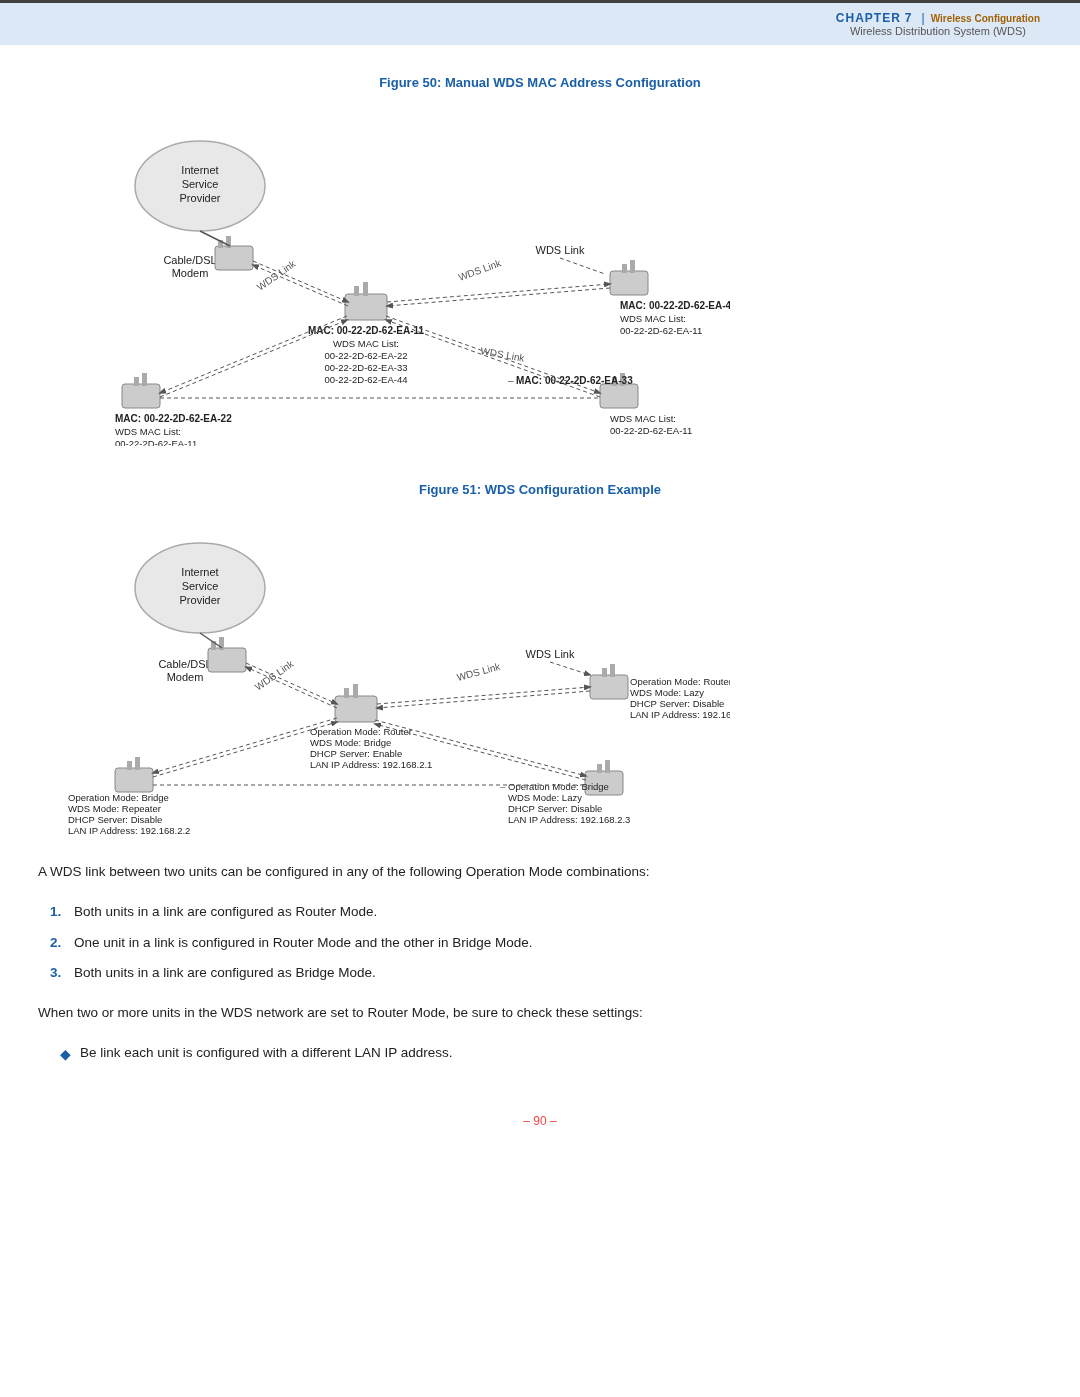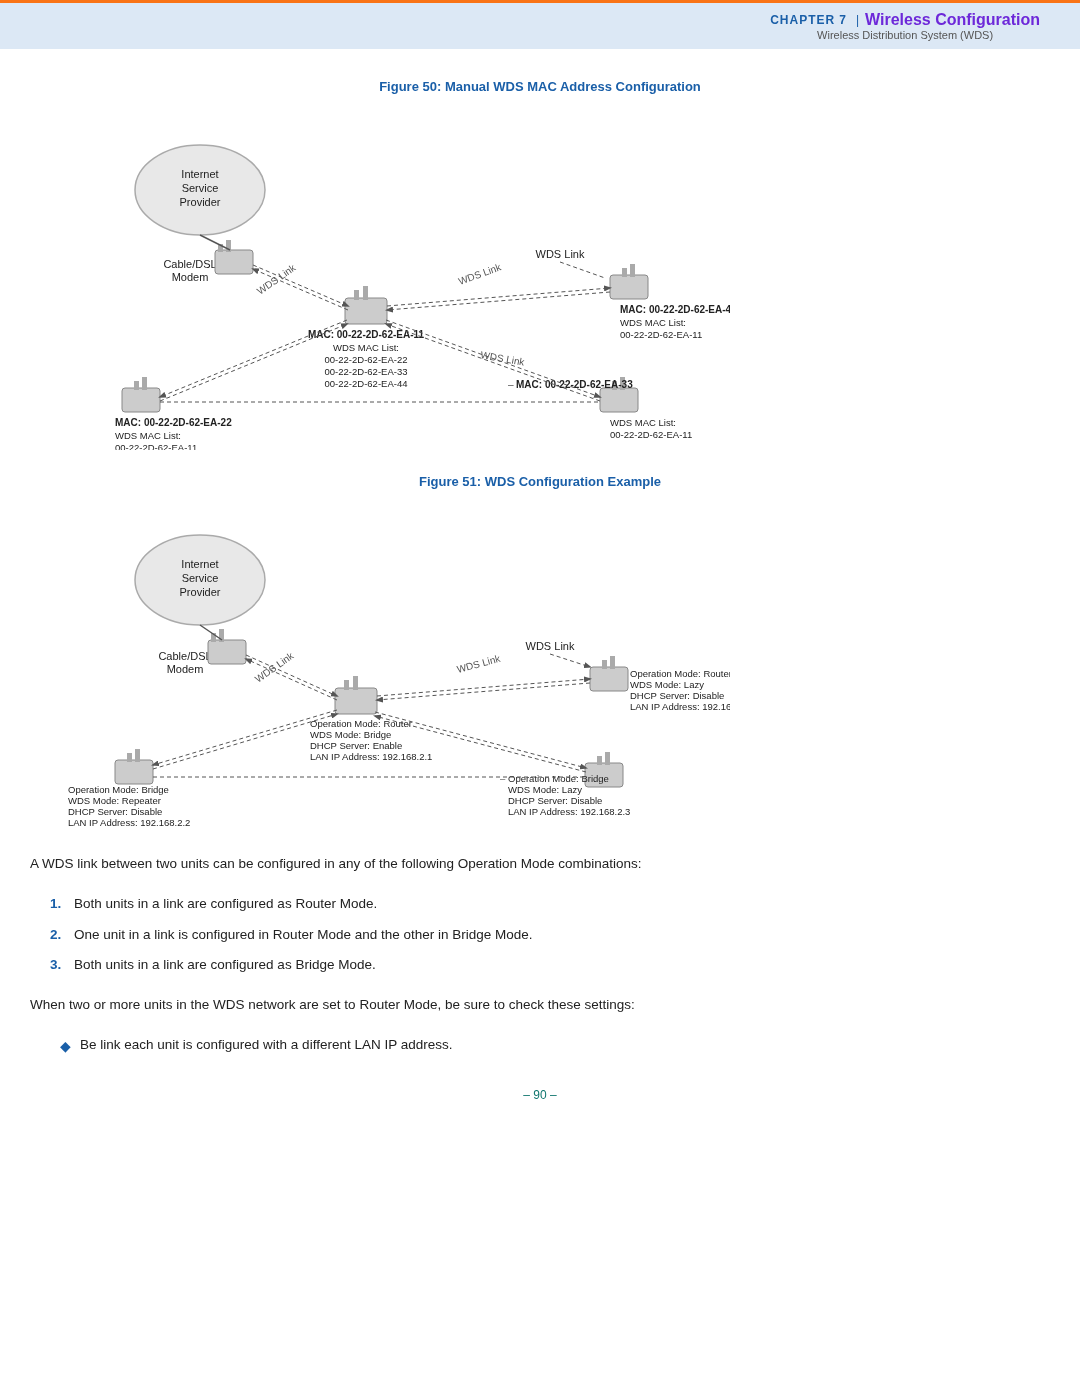--- a/index.html
+++ b/index.html
@@ -8,42 +8,42 @@
       background: #fff;
       width: 1080px;
       min-height: 1397px;
       position: relative;
       color: #222;
     }
 
     
     .header {
       background: #dce8f5;
-      border-top: 3px solid #f97316;
+      border-top: 3px solid #404040;
       padding: 8px 40px 8px 40px;
       display: flex;
       justify-content: flex-end;
       align-items: center;
     }
     .header-chapter {
       font-size: 12px;
       font-weight: bold;
       color: #1a5fa8;
       letter-spacing: 1px;
       text-transform: uppercase;
     }
     .header-pipe {
       color: #1a5fa8;
       margin: 0 6px;
       font-size: 12px;
     }
     .header-title {
-      font-size: 16px;
+      font-size: 10px;
       font-weight: bold;
-      color: #6d28d9;
+      color: #a16207;
     }
     .header-subtitle {
       font-size: 11px;
       color: #555;
       text-align: center;
       margin-left: 0;
     }
     .header-right {
       text-align: right;
     }
@@ -71,21 +71,21 @@
     
     svg text {
       font-family: Arial, sans-serif;
     }
 
     
     .body-text {
       font-size: 13.5px;
       line-height: 1.65;
       color: #222;
-      margin: 18px 0;
+      margin: 18px 8px;
     }
     .numbered-list {
       margin: 10px 0 10px 20px;
     }
     .numbered-list li {
       font-size: 13.5px;
       line-height: 1.65;
       margin-bottom: 8px;
       list-style: none;
       display: flex;
@@ -112,22 +112,22 @@
       color: #1a5fa8;
       font-size: 14px;
       min-width: 20px;
       margin-top: 1px;
     }
 
     
     .page-number {
       text-align: center;
       font-size: 12px;
-      color: #0f766e;
-      margin-top: 30px;
+      color: #ef4444;
+      margin-top: 48px;
     }
   </style>
 </head>
 <body>
 
 <div class="header">
   <div class="header-right">
     <div style="display:flex; align-items:center; justify-content:flex-end;">
       <span class="header-chapter">CHAPTER</span>
       <span style="margin:0 4px; font-size:12px; font-weight:bold; color:#1a5fa8;">7</span>
@@ -220,21 +220,21 @@
       <line x1="130" y1="292" x2="570" y2="292" stroke="#555" stroke-width="1" stroke-dasharray="4,3"></line>
 
       <defs>
         <marker id="arrowhead" markerWidth="8" markerHeight="6" refX="6" refY="3" orient="auto">
           <polygon points="0 0, 8 3, 0 6" fill="#555"></polygon>
         </marker>
       </defs>
     </svg>
   </div>
 
-  <div class="figure-caption" style="margin-top:24px;">Figure 51:  WDS Configuration Example</div>
+  <div class="figure-caption" style="margin-top:36px;">Figure 51:  WDS Configuration Example</div>
 
   <div class="diagram-container">
     <svg width="700" height="330" viewBox="0 0 700 330">
       <defs>
         <marker id="arrowhead2" markerWidth="8" markerHeight="6" refX="6" refY="3" orient="auto">
           <polygon points="0 0, 8 3, 0 6" fill="#555"></polygon>
         </marker>
       </defs>
 
       <ellipse cx="170" cy="75" rx="65" ry="45" fill="#e8e8e8" stroke="#aaa" stroke-width="1.5"></ellipse>

